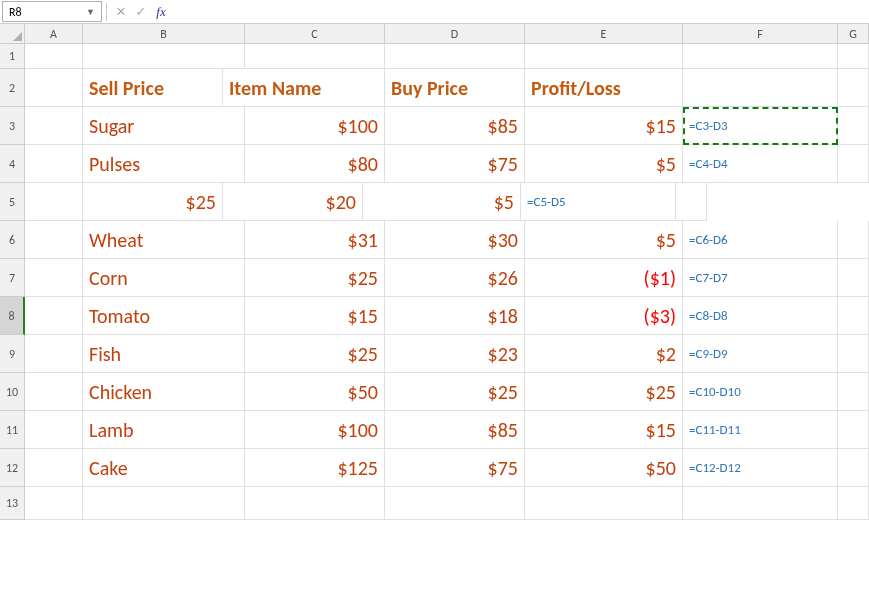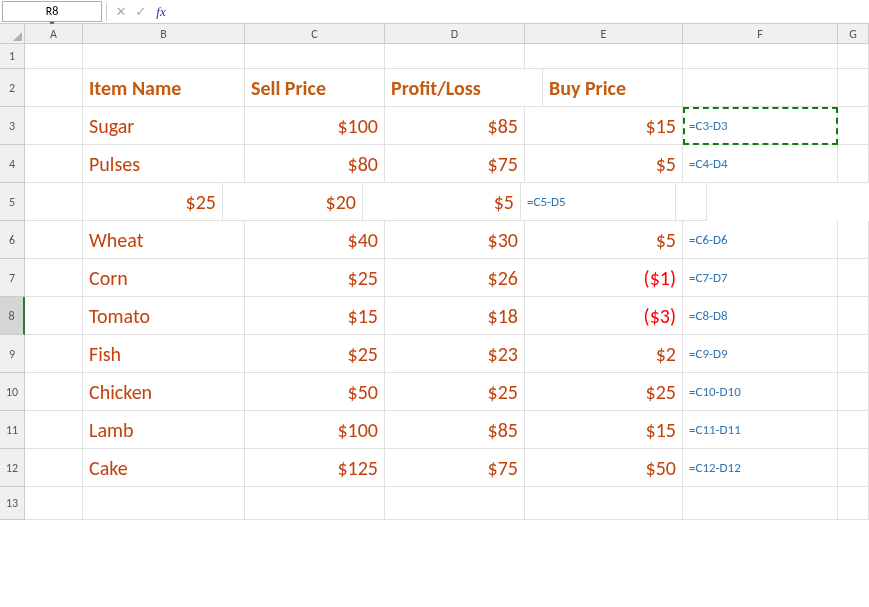--- a/index.html
+++ b/index.html
@@ -17,21 +17,20 @@
       width: 100px;
       height: 21px;
       border: 1px solid #b0b0b0;
       background: #fff;
       font-size: 12px;
       padding: 2px 6px;
       display: flex;
       align-items: center;
       justify-content: space-between;
       margin-left: 2px;
-      flex-direction: column;
     }
     .name-box-arrow {
       font-size: 9px;
       color: #666;
     }
     .fb-divider {
       width: 1px;
       height: 18px;
       background: #ccc;
       margin: 0 4px;
@@ -214,24 +213,24 @@
           <div class="cell cw-A rh-1"></div>
           <div class="cell cw-B rh-1"></div>
           <div class="cell cw-C rh-1"></div>
           <div class="cell cw-D rh-1"></div>
           <div class="cell cw-E rh-1"></div>
           <div class="cell cw-F rh-1"></div>
           <div class="cell cw-G rh-1"></div>
         </div>
         <div class="row">
           <div class="cell cw-A rh-2"></div>
+          <div class="cell cw-C rh-2 header-cell">Sell Price</div>
           <div class="cell cw-B rh-2 header-cell">Item Name</div>
-          <div class="cell cw-C rh-2 header-cell">Sell Price</div>
+          <div class="cell cw-D rh-2 header-cell">Buy Price</div>
           <div class="cell cw-E rh-2 header-cell">Profit/Loss</div>
-          <div class="cell cw-D rh-2 header-cell">Buy Price</div>
           <div class="cell cw-F rh-2"></div>
           <div class="cell cw-G rh-2"></div>
         </div>
         <div class="row">
           <div class="cell cw-A rh-d"></div>
           <div class="cell cw-B rh-d data left">Sugar</div>
           <div class="cell cw-C rh-d data right">$100</div>
           <div class="cell cw-D rh-d data right">$85</div>
           <div class="cell cw-E rh-d data right">$15</div>
           <div class="cell cw-F rh-d formula">=C3-D3<div class="marching-ants"></div></div>
@@ -250,21 +249,21 @@
           <div class="cell cw-A rh-d"></div>
           <div class="cell cw-C rh-d data right">$25</div>
           <div class="cell cw-D rh-d data right">$20</div>
           <div class="cell cw-E rh-d data right">$5</div>
           <div class="cell cw-F rh-d formula">=C5-D5</div>
           <div class="cell cw-G rh-d"></div>
         </div>
         <div class="row">
           <div class="cell cw-A rh-d"></div>
           <div class="cell cw-B rh-d data left">Wheat</div>
-          <div class="cell cw-C rh-d data right">$40</div>
+          <div class="cell cw-C rh-d data right">$31</div>
           <div class="cell cw-D rh-d data right">$30</div>
           <div class="cell cw-E rh-d data right">$5</div>
           <div class="cell cw-F rh-d formula">=C6-D6</div>
           <div class="cell cw-G rh-d"></div>
         </div>
         <div class="row">
           <div class="cell cw-A rh-d"></div>
           <div class="cell cw-B rh-d data left">Corn</div>
           <div class="cell cw-C rh-d data right">$25</div>
           <div class="cell cw-D rh-d data right">$26</div>

